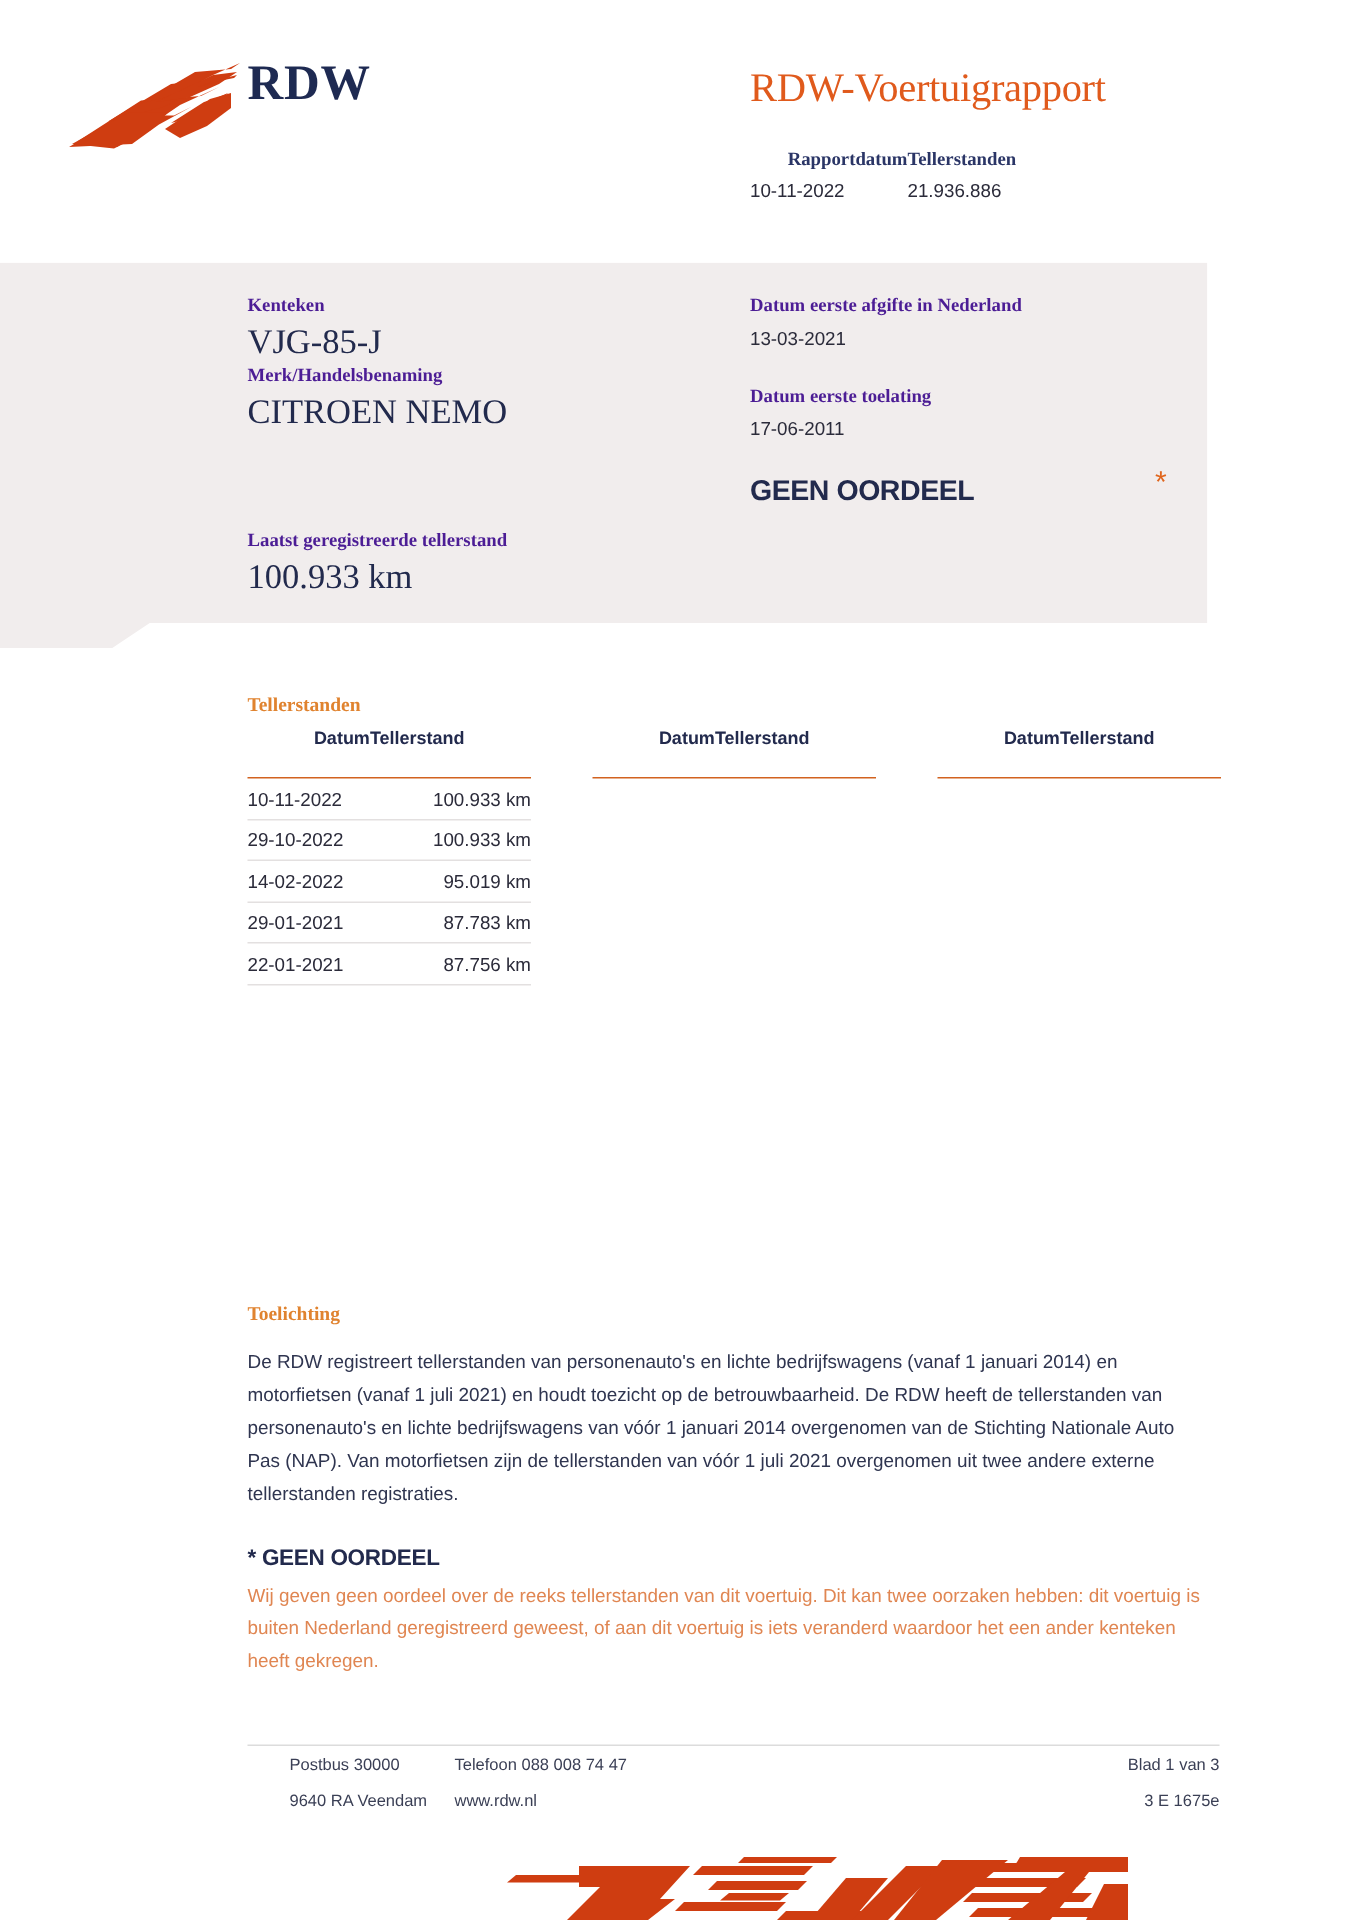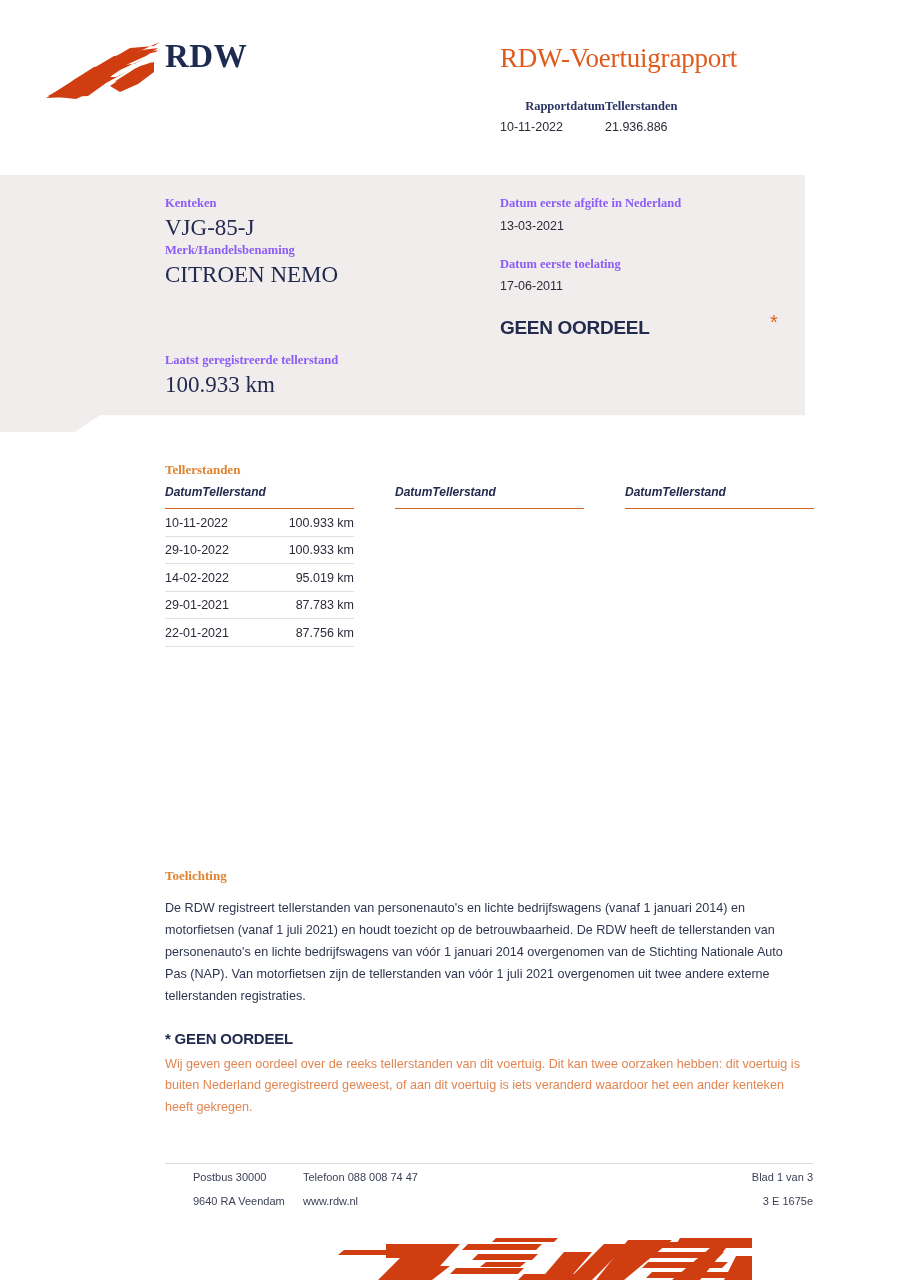--- a/index.html
+++ b/index.html
@@ -94,21 +94,21 @@
   }
   .panel-right {
     position: absolute;
     left: 500px; top: 20px;
     width: 300px;
   }
   .field-label {
     font-family: "Liberation Serif", serif;
     font-size: 12.5px;
     font-weight: 700;
-    color: #8b5cf6;
+    color: #4c1d95;
     line-height: 1.4;
     white-space: nowrap;
   }
   .field-value-big {
     font-family: "Liberation Serif", serif;
     font-size: 23px;
     color: #222a4d;
     line-height: 1.25;
     margin-top: 1px;
     white-space: nowrap;
@@ -163,24 +163,23 @@
   }
   .tables {
     position: absolute;
     left: 165px; top: 23px;
     display: flex;
     gap: 41px;
   }
   .rtable { width: 189px; }
   .rt-head {
     display: flex;
-    justify-content: flex-start;
+    justify-content: center;
     border-bottom: 1.6px solid #d2621f;
-    padding-bottom: 9px;
-    font-style: italic;
+    padding-bottom: 19px;
   }
   .rt-head span {
     font-family: "Liberation Sans", sans-serif;
     font-size: 12px;
     font-weight: 700;
     color: #222a4d;
     white-space: nowrap;
   }
   .rt-row {
     display: flex;

